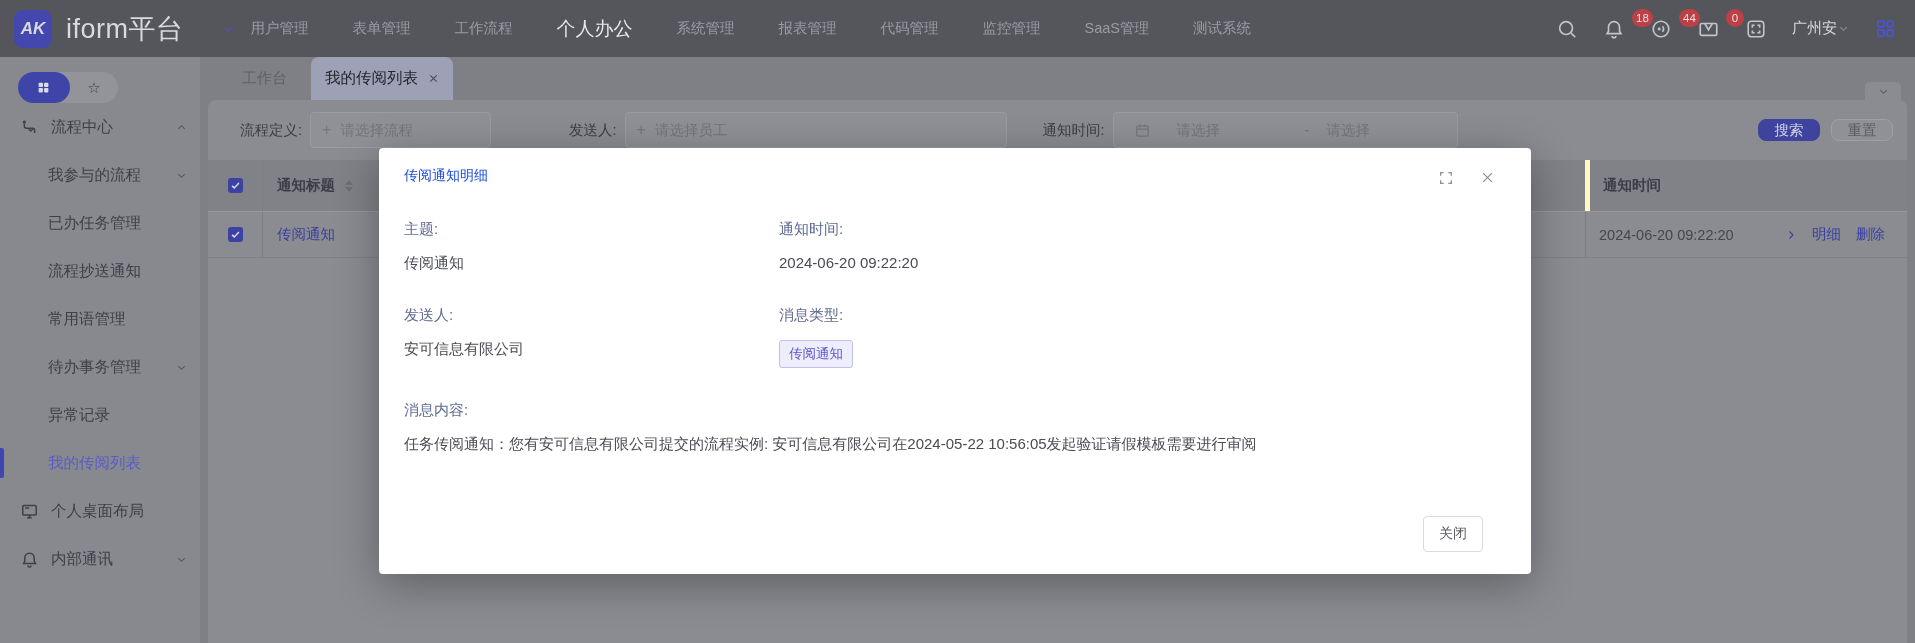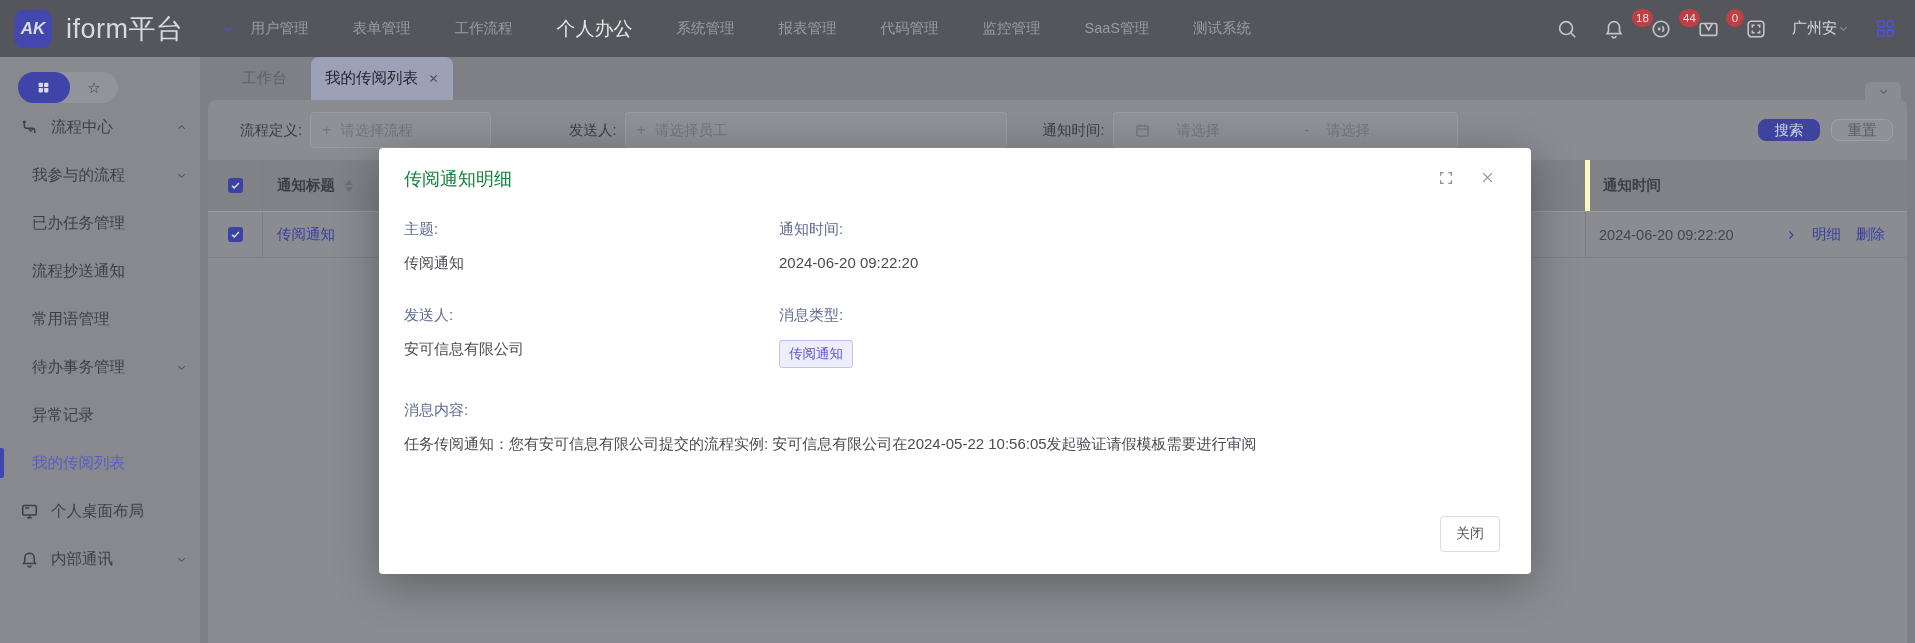--- a/index.html
+++ b/index.html
@@ -26,21 +26,21 @@
 
   
   .sidebar { position:absolute; top:57px; left:0; width:200px; height:586px; background:#88898f; z-index:1; }
   .pill { position:absolute; top:15px; left:18px; width:100px; height:31px; background:#92949a; border-radius:16px; display:flex; }
   .pill-seg { width:50px; display:flex; align-items:center; justify-content:center; }
   .pill-seg.on { background:#3e44a8; border-radius:16px; width:54px; }
   .pill-star { color:#3e4047; font-size:15px; }
   .side-nav { position:absolute; top:46px; left:0; right:0; }
   .side-item { height:48px; display:flex; align-items:center; padding-left:20px; font-size:15.5px; color:#3e4047; position:relative; }
   .side-item .s-icon { margin-right:12px; color:#3e4047; flex:none; }
-  .side-item.child { padding-left:32px; }
+  .side-item.child { padding-left:48px; }
   .side-item .chev { position:absolute; right:13px; color:#55575e; }
   .side-item.active { color:#585dc4; }
   .side-item.active::before { content:""; position:absolute; left:0; top:9px; bottom:9px; width:4px; background:#4045b2; border-radius:0 2px 2px 0; }
 
   
   .content { position:absolute; left:200px; top:57px; right:0; bottom:0; background:#7e8085; }
   .tabs-row { height:43px; position:relative; display:flex; align-items:stretch; }
   .tab { display:flex; align-items:center; padding:0 14px; font-size:15px; color:#5f6167; }
   .tab.first { margin-left:28px; }
   .tab.active { margin-left:10px; background:#9da1b5; color:#23242c; border-radius:8px 8px 0 0; gap:10px; font-size:15.5px; }
@@ -79,30 +79,30 @@
   .sort .dn { border-top:5px solid #6e7075; }
   .link { color:#3a3f9f; font-size:14.5px; cursor:default; }
   .cell-time { width:190px; align-self:stretch; display:flex; align-items:center; border-left:1px solid #7c7e83; padding-left:13px; }
   .thead .cell-time { border-left:5px solid #fef9c3; }
   .date-text { font-size:14.5px; color:#45474d; white-space:nowrap; }
   .cell-actions { width:132px; display:flex; align-items:center; gap:15px; padding-right:22px; justify-content:flex-end; color:#3a3f9f; }
 
   
   .modal { position:absolute; left:379px; top:148px; width:1152px; height:426px; background:#ffffff; border-radius:4px;
            box-shadow:0 10px 45px rgba(0,0,0,0.32); z-index:20; }
-  .modal-title { position:absolute; left:25px; top:19px; font-size:18px; color:#15803d; }
+  .modal-title { position:absolute; left:25px; top:19px; font-size:14px; color:#1d4ed8; }
   .modal-fs { position:absolute; right:77px; top:22px; color:#8e9095; cursor:default; }
   .modal-x { position:absolute; right:36px; top:22px; color:#8e9095; cursor:default; }
   .modal-body { position:absolute; left:25px; right:25px; top:72px; display:grid; grid-template-columns:375px 1fr; }
   .m-field { margin-bottom:33px; }
   .m-label { font-size:15px; color:#5e6a90; margin-bottom:15px; }
   .m-value { font-size:15px; color:#4a4c54; }
   .m-wide { grid-column:1 / 3; }
   .tag { display:inline-block; padding:4px 9px; border:1px solid #c3bfef; background:#eeedfb; color:#5a55cc; border-radius:3px; font-size:13.5px; }
-  .btn-close { position:absolute; right:31px; bottom:22px; padding:8px 15px; border:1px solid #d9dbdf; border-radius:4px;
+  .btn-close { position:absolute; right:48px; bottom:22px; padding:8px 15px; border:1px solid #d9dbdf; border-radius:4px;
                background:#fff; color:#595b61; font-size:14px; cursor:default; }
 </style>
 </head>
 <body>
 
 <header class="topbar">
   <div class="logo-mark">AK</div>
   <div class="logo-text">iform平台</div>
   <span class="logo-chevron">
     <svg width="13" height="13" viewBox="0 0 24 24" fill="none" stroke="currentColor" stroke-width="2.6">

